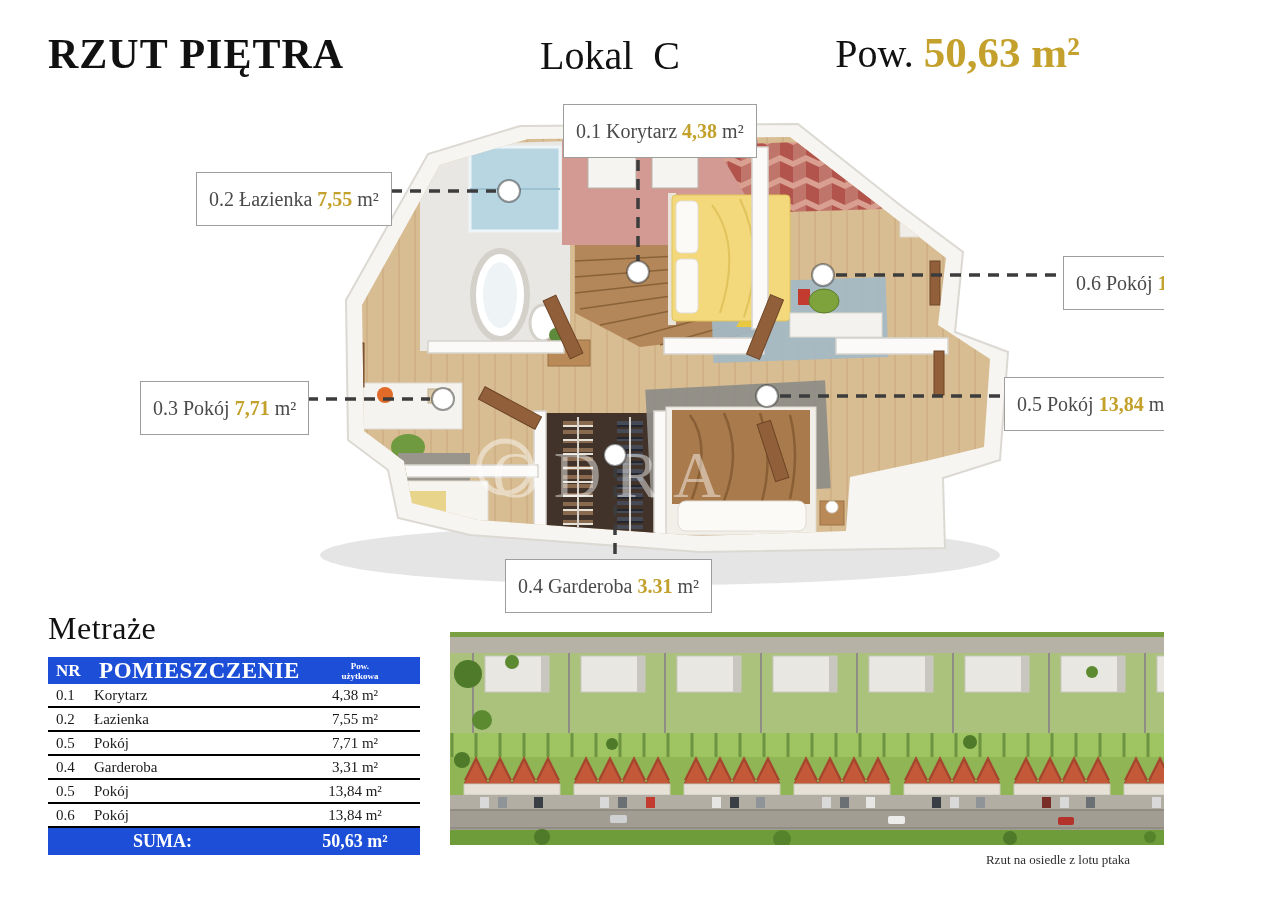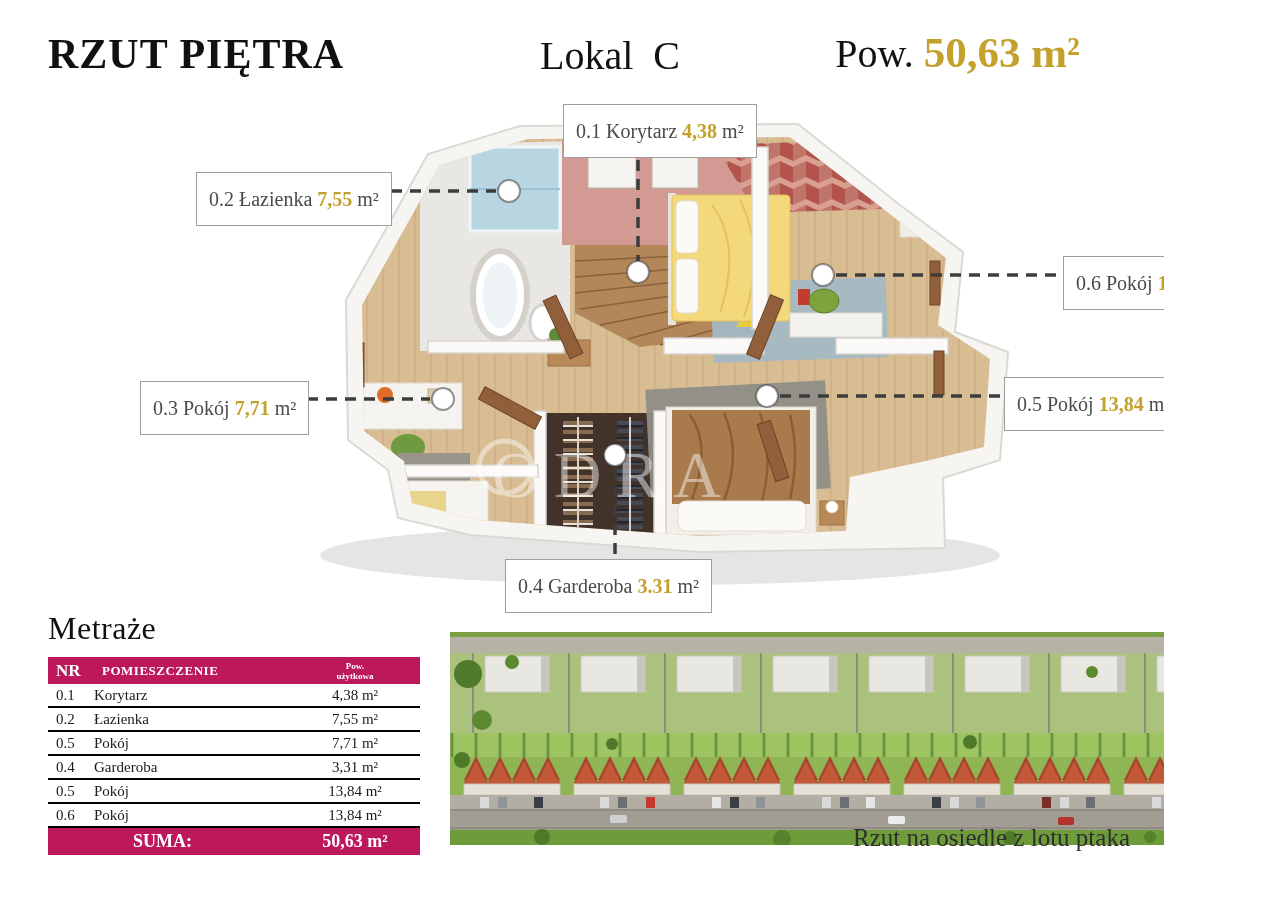--- a/index.html
+++ b/index.html
@@ -15,29 +15,29 @@
   .plabel{position:absolute;background:#fff;border:1px solid #9e9e9e;padding:12px 12px;
           font-size:20px;color:#4a4a4a;white-space:nowrap;line-height:28px;}
   .plabel .gold{font-weight:bold;}
   
   .tbl{position:absolute;left:48px;top:610px;width:372px;}
   .tbl h2{margin:0 0 10px 0;font-size:32px;font-weight:normal;letter-spacing:.5px;}
   .trow{display:flex;align-items:center;border-bottom:2px solid #000;height:22px;font-size:15px;color:#1a1a1a;}
   .trow .nr{width:38px;padding-left:8px;}
   .trow .nm{flex:1;}
   .trow .ar{width:130px;text-align:center;}
-  .thead,.tsum{display:flex;align-items:center;background:#be185d;color:#fff;height:27px;}
+  .thead,.tsum{display:flex;align-items:center;background:#1d4ed8;color:#fff;height:27px;}
   .thead .nr{width:38px;padding-left:8px;font-weight:bold;font-size:17px;}
-  .thead .nm{flex:1;font-weight:bold;font-size:13px;letter-spacing:.5px;margin-left:8px;}
+  .thead .nm{flex:1;font-weight:bold;font-size:23px;letter-spacing:.5px;margin-left:8px;}
   .thead .ar{width:130px;text-align:center;font-size:9px;font-weight:bold;line-height:10px;}
   .tsum .lbl{flex:1;padding-left:85px;font-weight:bold;font-size:18px;}
   .tsum .ar{width:130px;text-align:center;font-weight:bold;font-size:18px;}
   
   .aerial{position:absolute;left:450px;top:632px;width:800px;height:213px;}
-  .caption{position:absolute;right:34px;top:824px;font-size:25px;color:#2e2e2e;}
+  .caption{position:absolute;right:34px;top:852px;font-size:13px;color:#2e2e2e;}
   svg{display:block;}
   .plan-svg{position:absolute;left:0;top:95px;}
 </style>
 </head>
 <body>
 <div class="page">
 
   <div class="hdr-title">RZUT PIĘTRA</div>
   <div class="hdr-unit">Lokal  C</div>
   <div class="hdr-area"><span>Pow. </span><span class="gold">50,63 m²</span></div>

